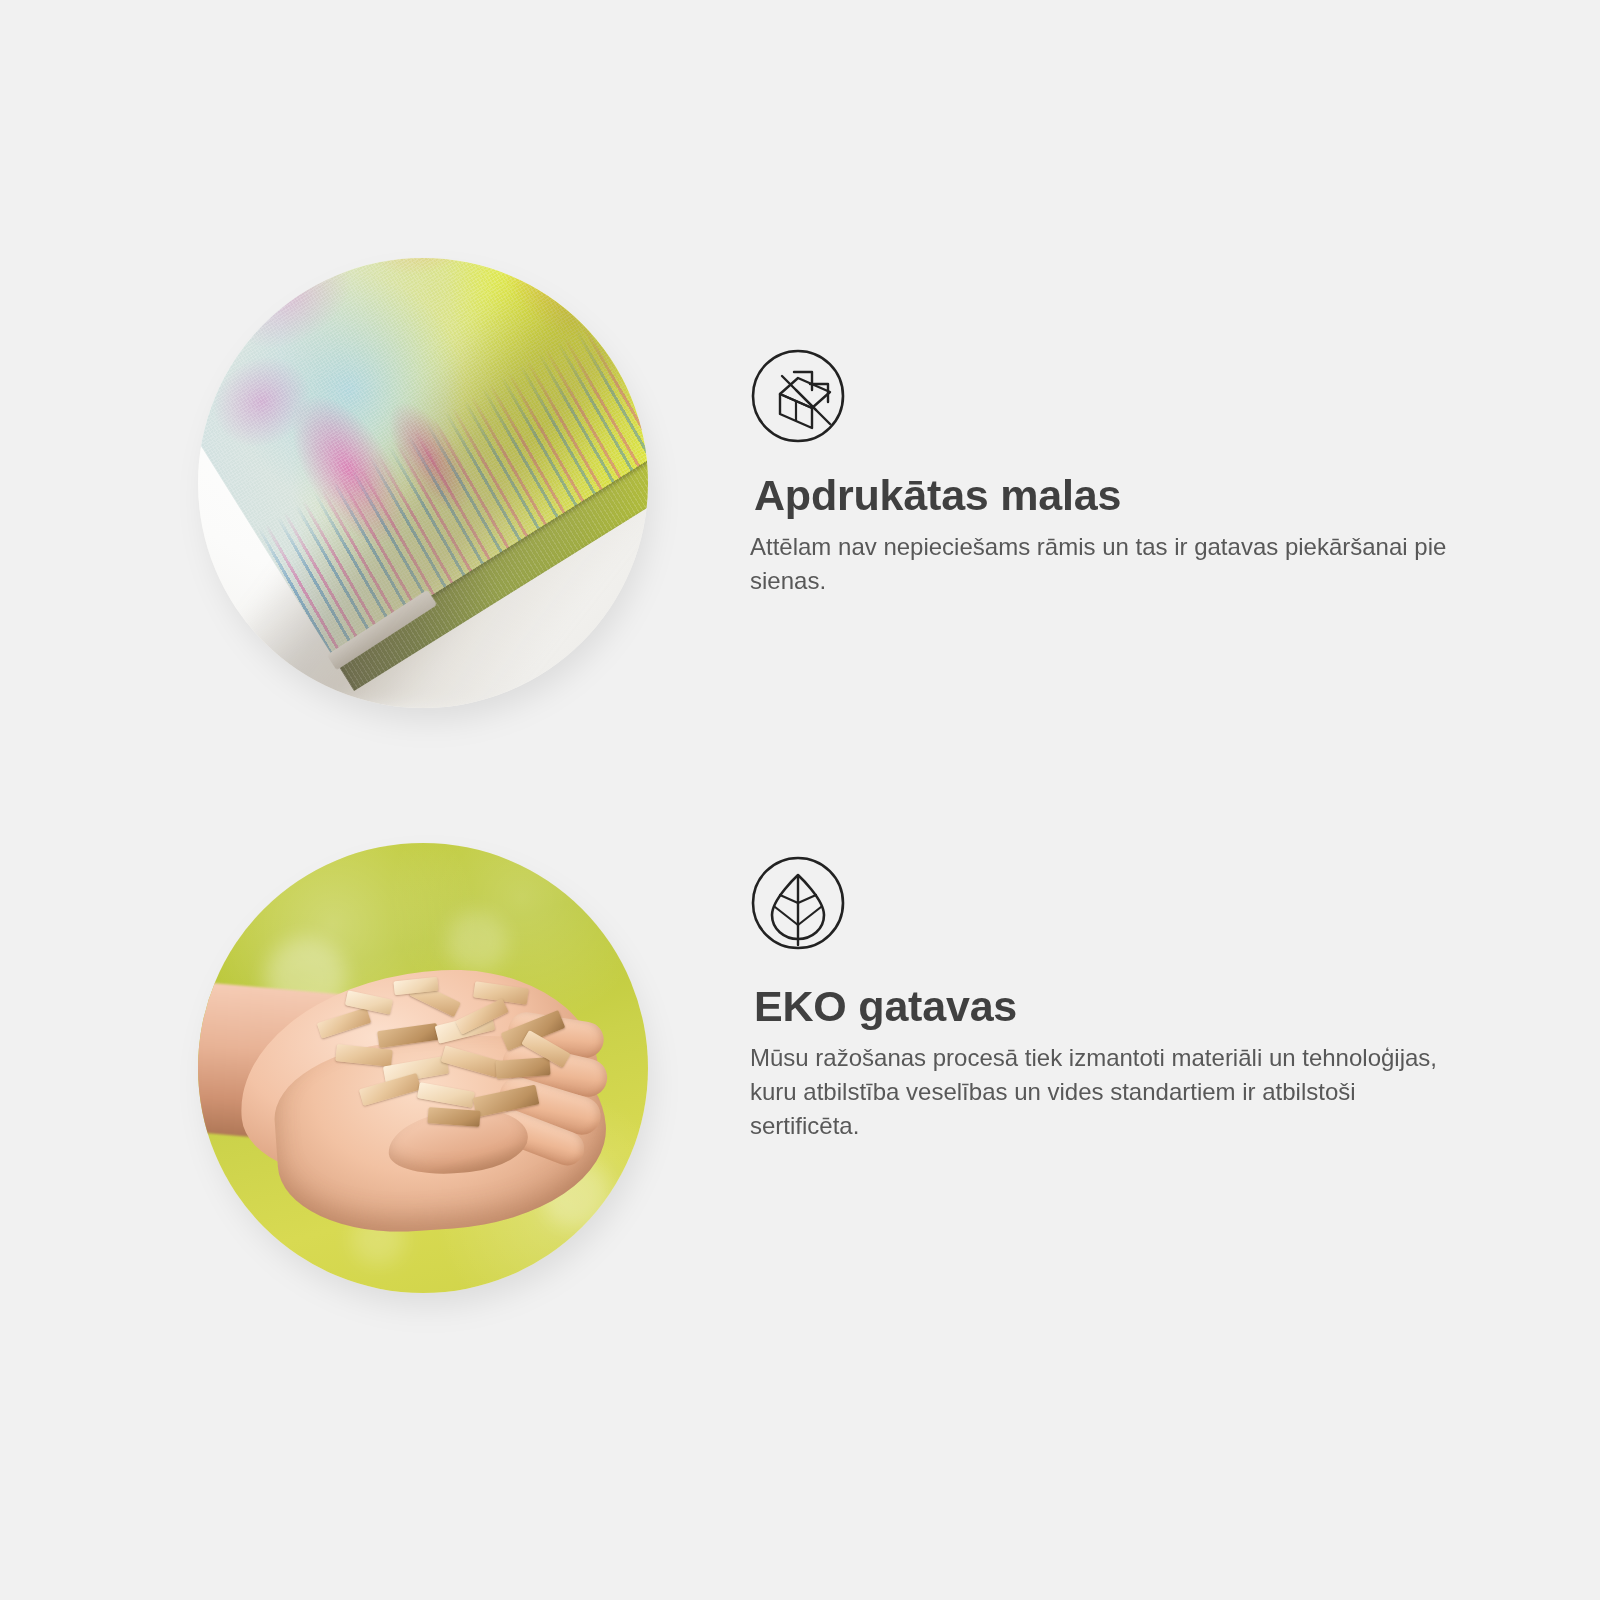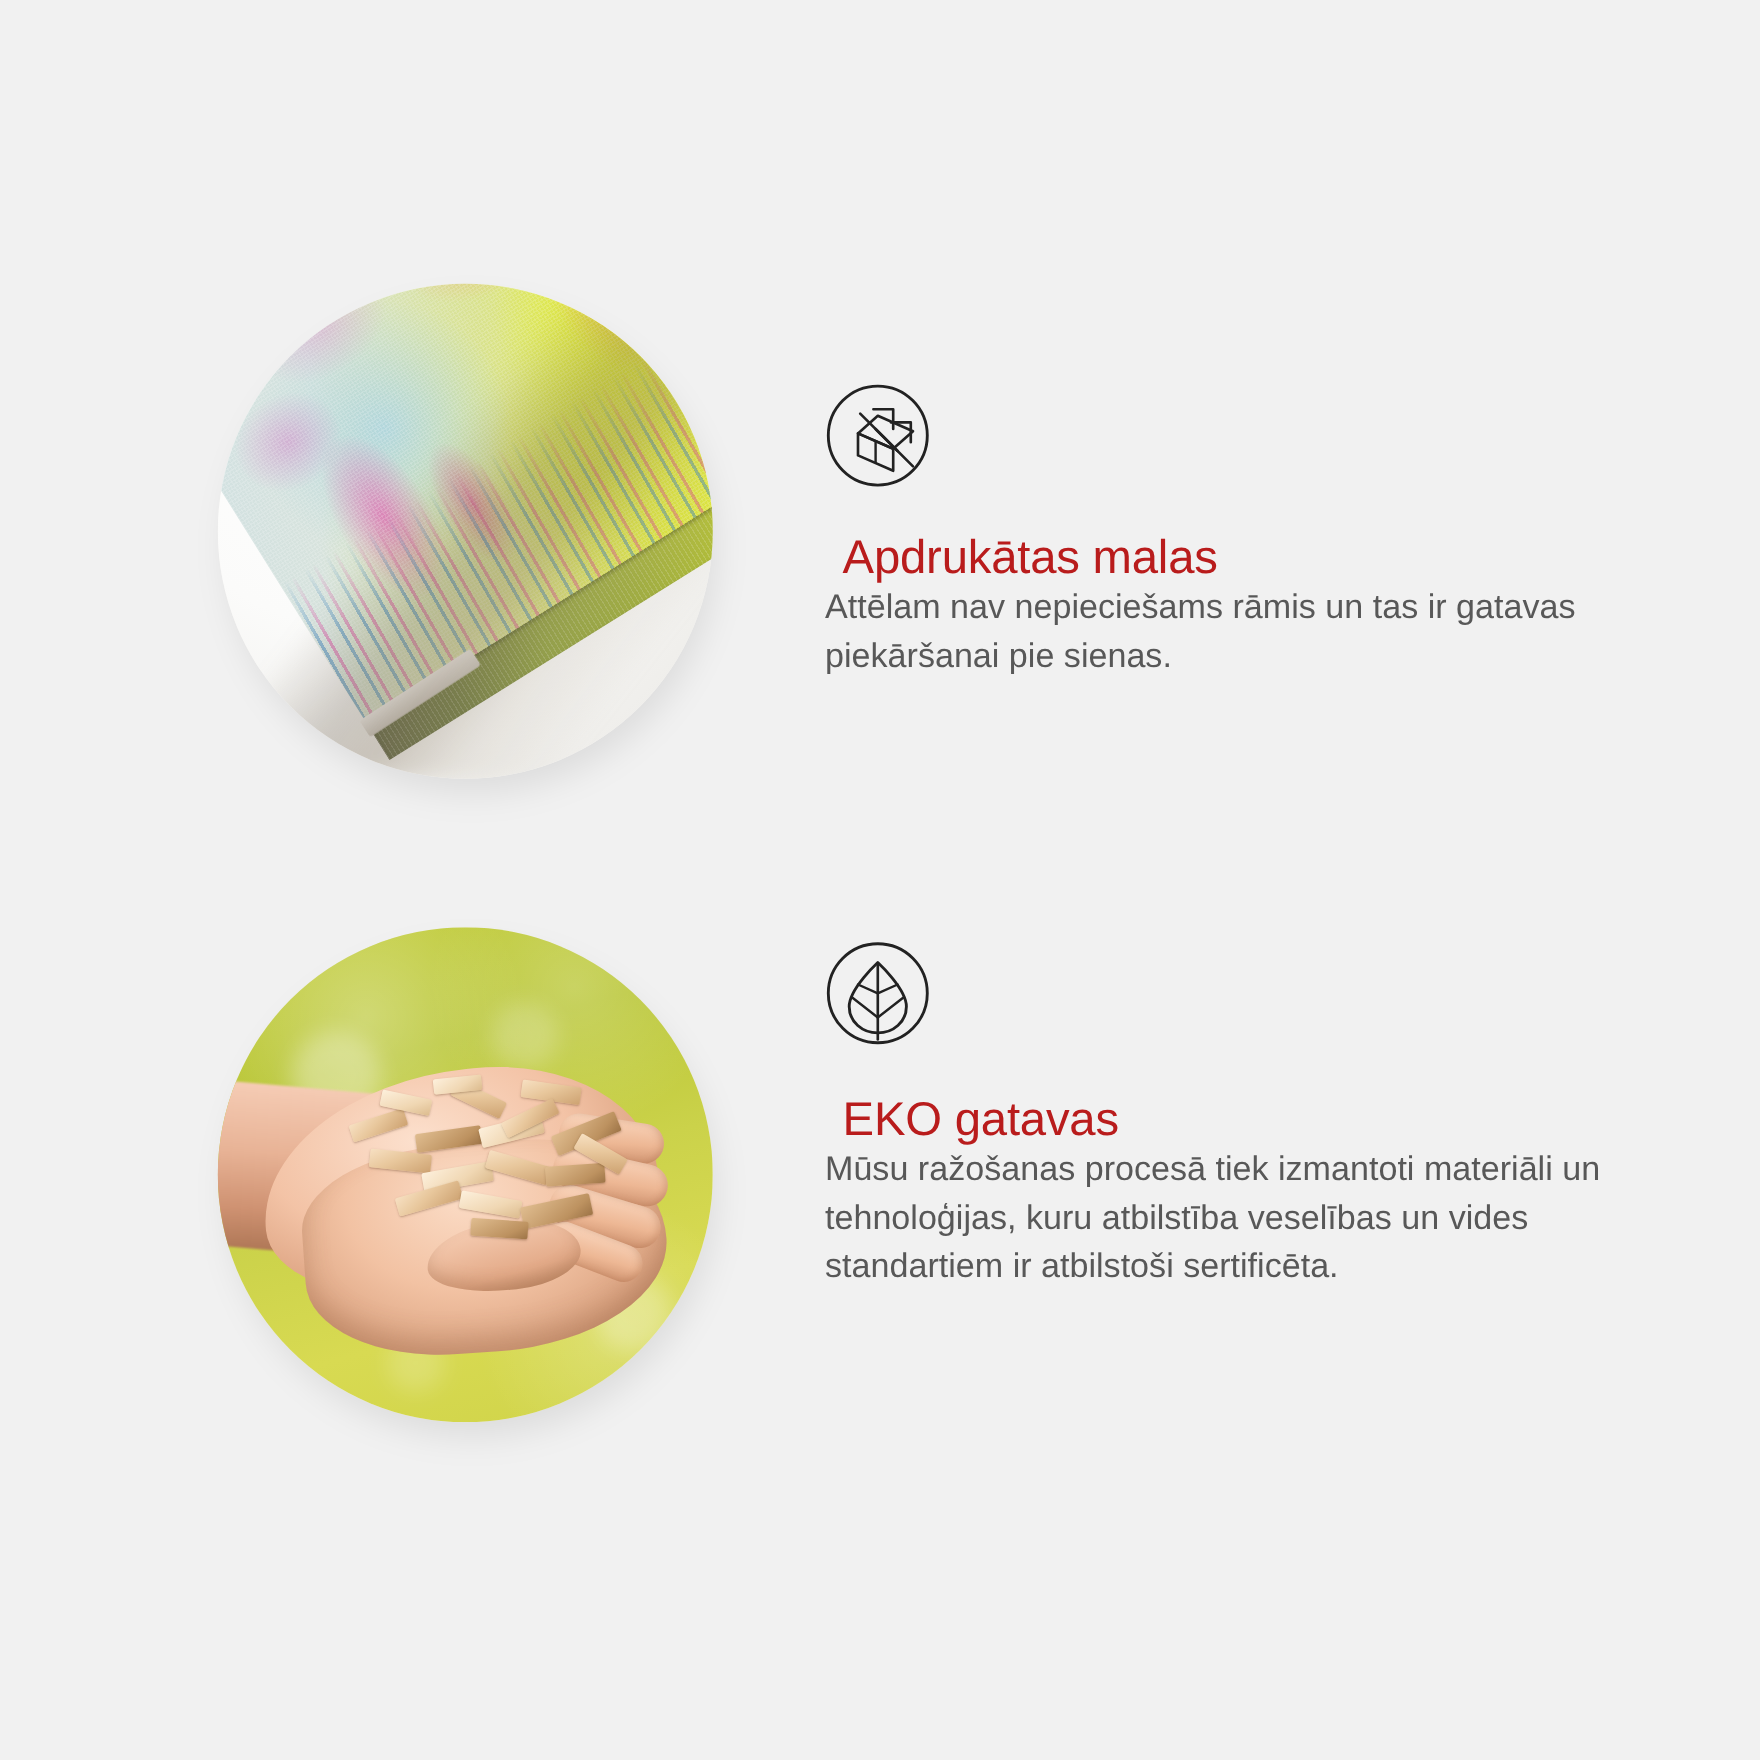--- a/index.html
+++ b/index.html
@@ -245,30 +245,30 @@
     top: 0;
     width: 730px;
   }
 
   .feature-icon {
     width: 96px;
     height: 96px;
     display: block;
   }
   .feature-title {
-    margin: 16px;
+    margin: 4px;
     font-size: 43px;
-    font-weight: 400;
-    color: #b91c1c;
+    font-weight: 700;
+    color: #404040;
     letter-spacing: -0.2px;
     line-height: 1.1;
   }
   .feature-desc {
     margin: 0;
-    font-size: 31px;
+    font-size: 24px;
     font-weight: 400;
     color: #585858;
     line-height: 1.42;
     max-width: 705px;
   }
 
   .f1-icon-pos { position: absolute; left: 0; top: 90px; }
   .f1-title-pos { position: absolute; left: 0; top: 210px; width: 720px; }
   .f1-desc-pos  { position: absolute; left: 0; top: 272px; width: 720px; }
 

